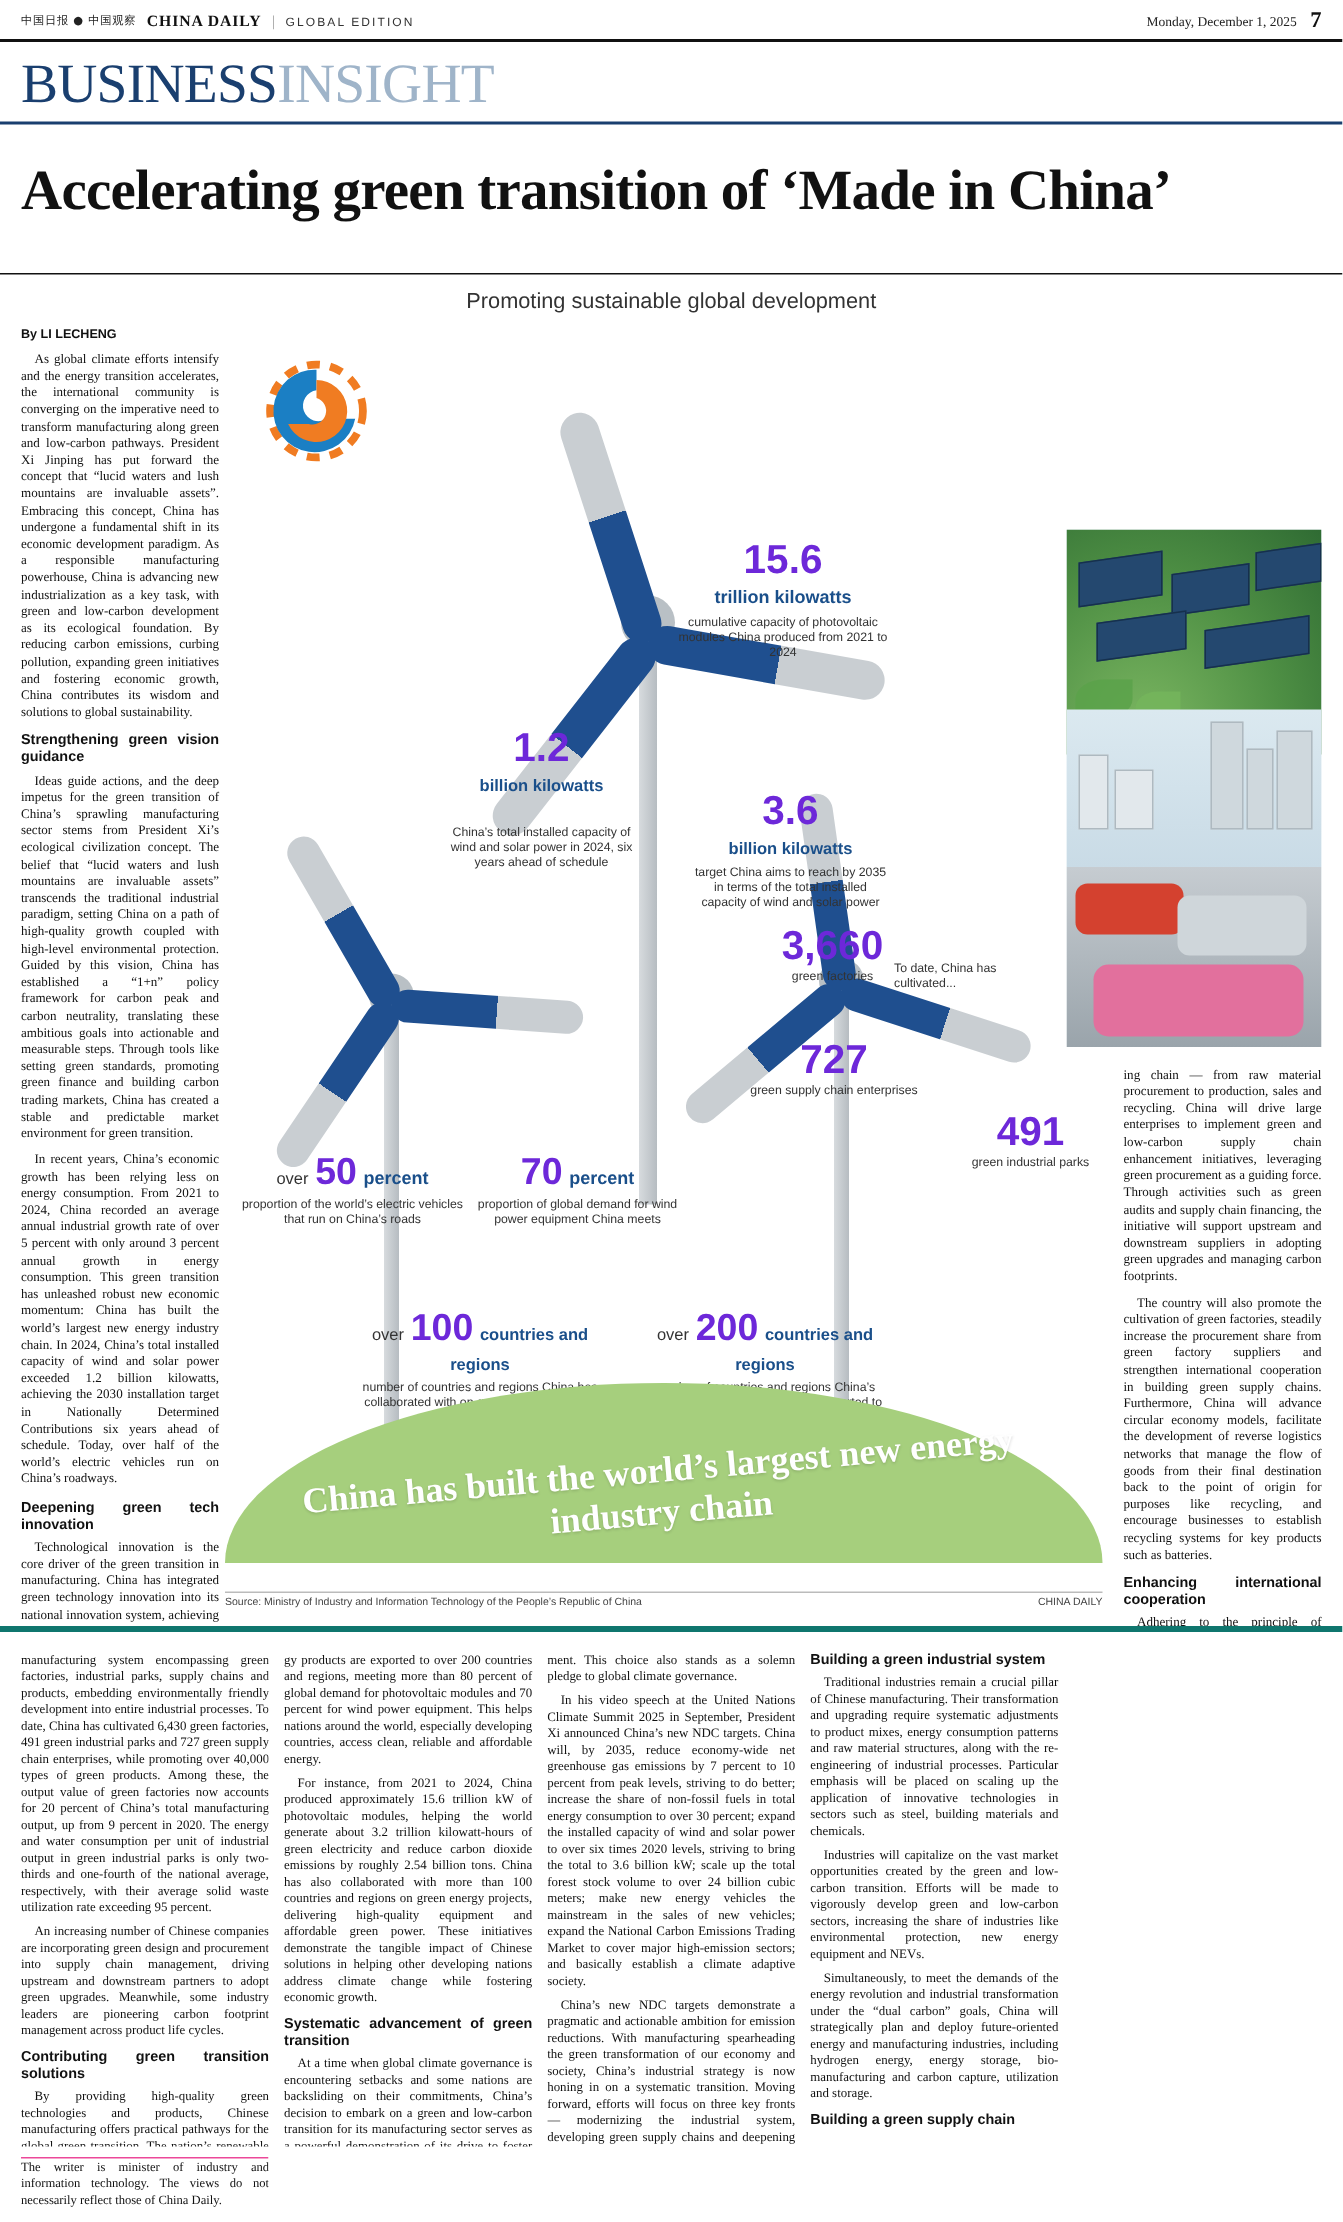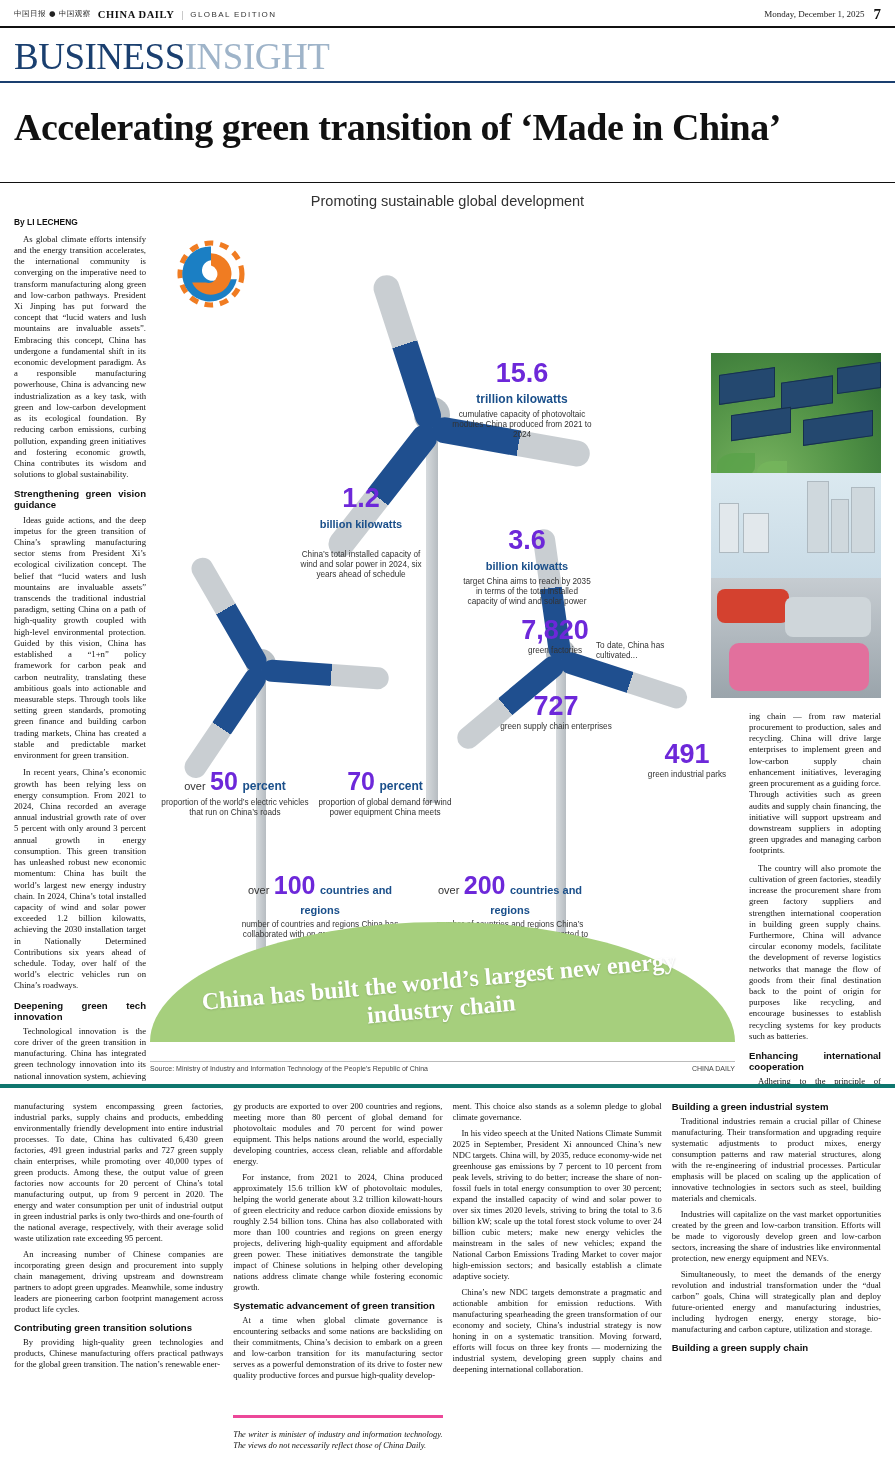--- a/index.html
+++ b/index.html
@@ -134,32 +134,32 @@
     border-top:1px solid #bbb; padding-top:3px;
   }
 
   .logo-swirl { position:absolute; left:168px; top:48px; width:86px; height:86px; }
 
   
   .body-grid {
     position:absolute; left:0; right:0; bottom:0; top:1095px;
     padding: 6px 14px 8px 14px;
     display:grid;
-    grid-template-columns: repeat(4, 1fr);
+    grid-template-columns: repeat(5, 1fr);
     column-gap: 10px;
     font-size:8.6px; line-height:1.28; text-align:justify;
   }
   .body-grid .col { overflow:hidden; }
   .body-grid p { margin:0 0 5px 0; text-indent:9px; }
   .body-grid p.noind { text-indent:0; }
   .body-grid h3 {
     font-family:"Liberation Sans", sans-serif; font-weight:bold;
     font-size:9.6px; line-height:1.15; margin:7px 0 4px 0;
   }
-  .italic-note { font-style:italic; font-size:8.4px; line-height:1.3; margin-top:7px; border-top:3px solid #ec4899; padding-top:12px; }
+  .italic-note { font-size:8.4px; line-height:1.3; margin-top:7px; border-top:1px solid #ec4899; padding-top:1px; }
 </style>
 </head>
 <body>
 
 <div class="masthead">
   <div class="mast-left">
     <span class="mast-cn">中国日报 ● 中国观察</span>
     <span class="mast-cd">CHINA DAILY</span>
     <span class="mast-sep">|</span>
     <span class="mast-ge">GLOBAL EDITION</span>
@@ -277,21 +277,21 @@
   </div>
 
   <div class="callout" style="left:462px; top:342px; width:130px; text-align:center;">
     <div><span class="cnum" style="font-size:27px;">3.6</span></div>
     <div><span class="cunit" style="font-size:11px;">billion kilowatts</span></div>
     <div class="cdesc" style="margin-top:3px;">target China aims to reach by 2035 in terms of the total installed capacity of wind and solar power</div>
   </div>
 
 
   <div class="callout" style="left:490px; top:432px; width:130px; text-align:center;">
-    <div><span class="cnum" style="font-size:27px;">7,820</span></div>
+    <div><span class="cnum" style="font-size:27px;">3,660</span></div>
     <div class="cdesc">green factories</div>
   </div>
 
   <div class="callout cdesc" style="left:596px; top:458px; width:100px;">To date, China has cultivated...</div>
 
   <div class="callout" style="left:496px; top:508px; width:120px; text-align:center;">
     <div><span class="cnum" style="font-size:27px;">727</span></div>
     <div class="cdesc">green supply chain enterprises</div>
   </div>
 

